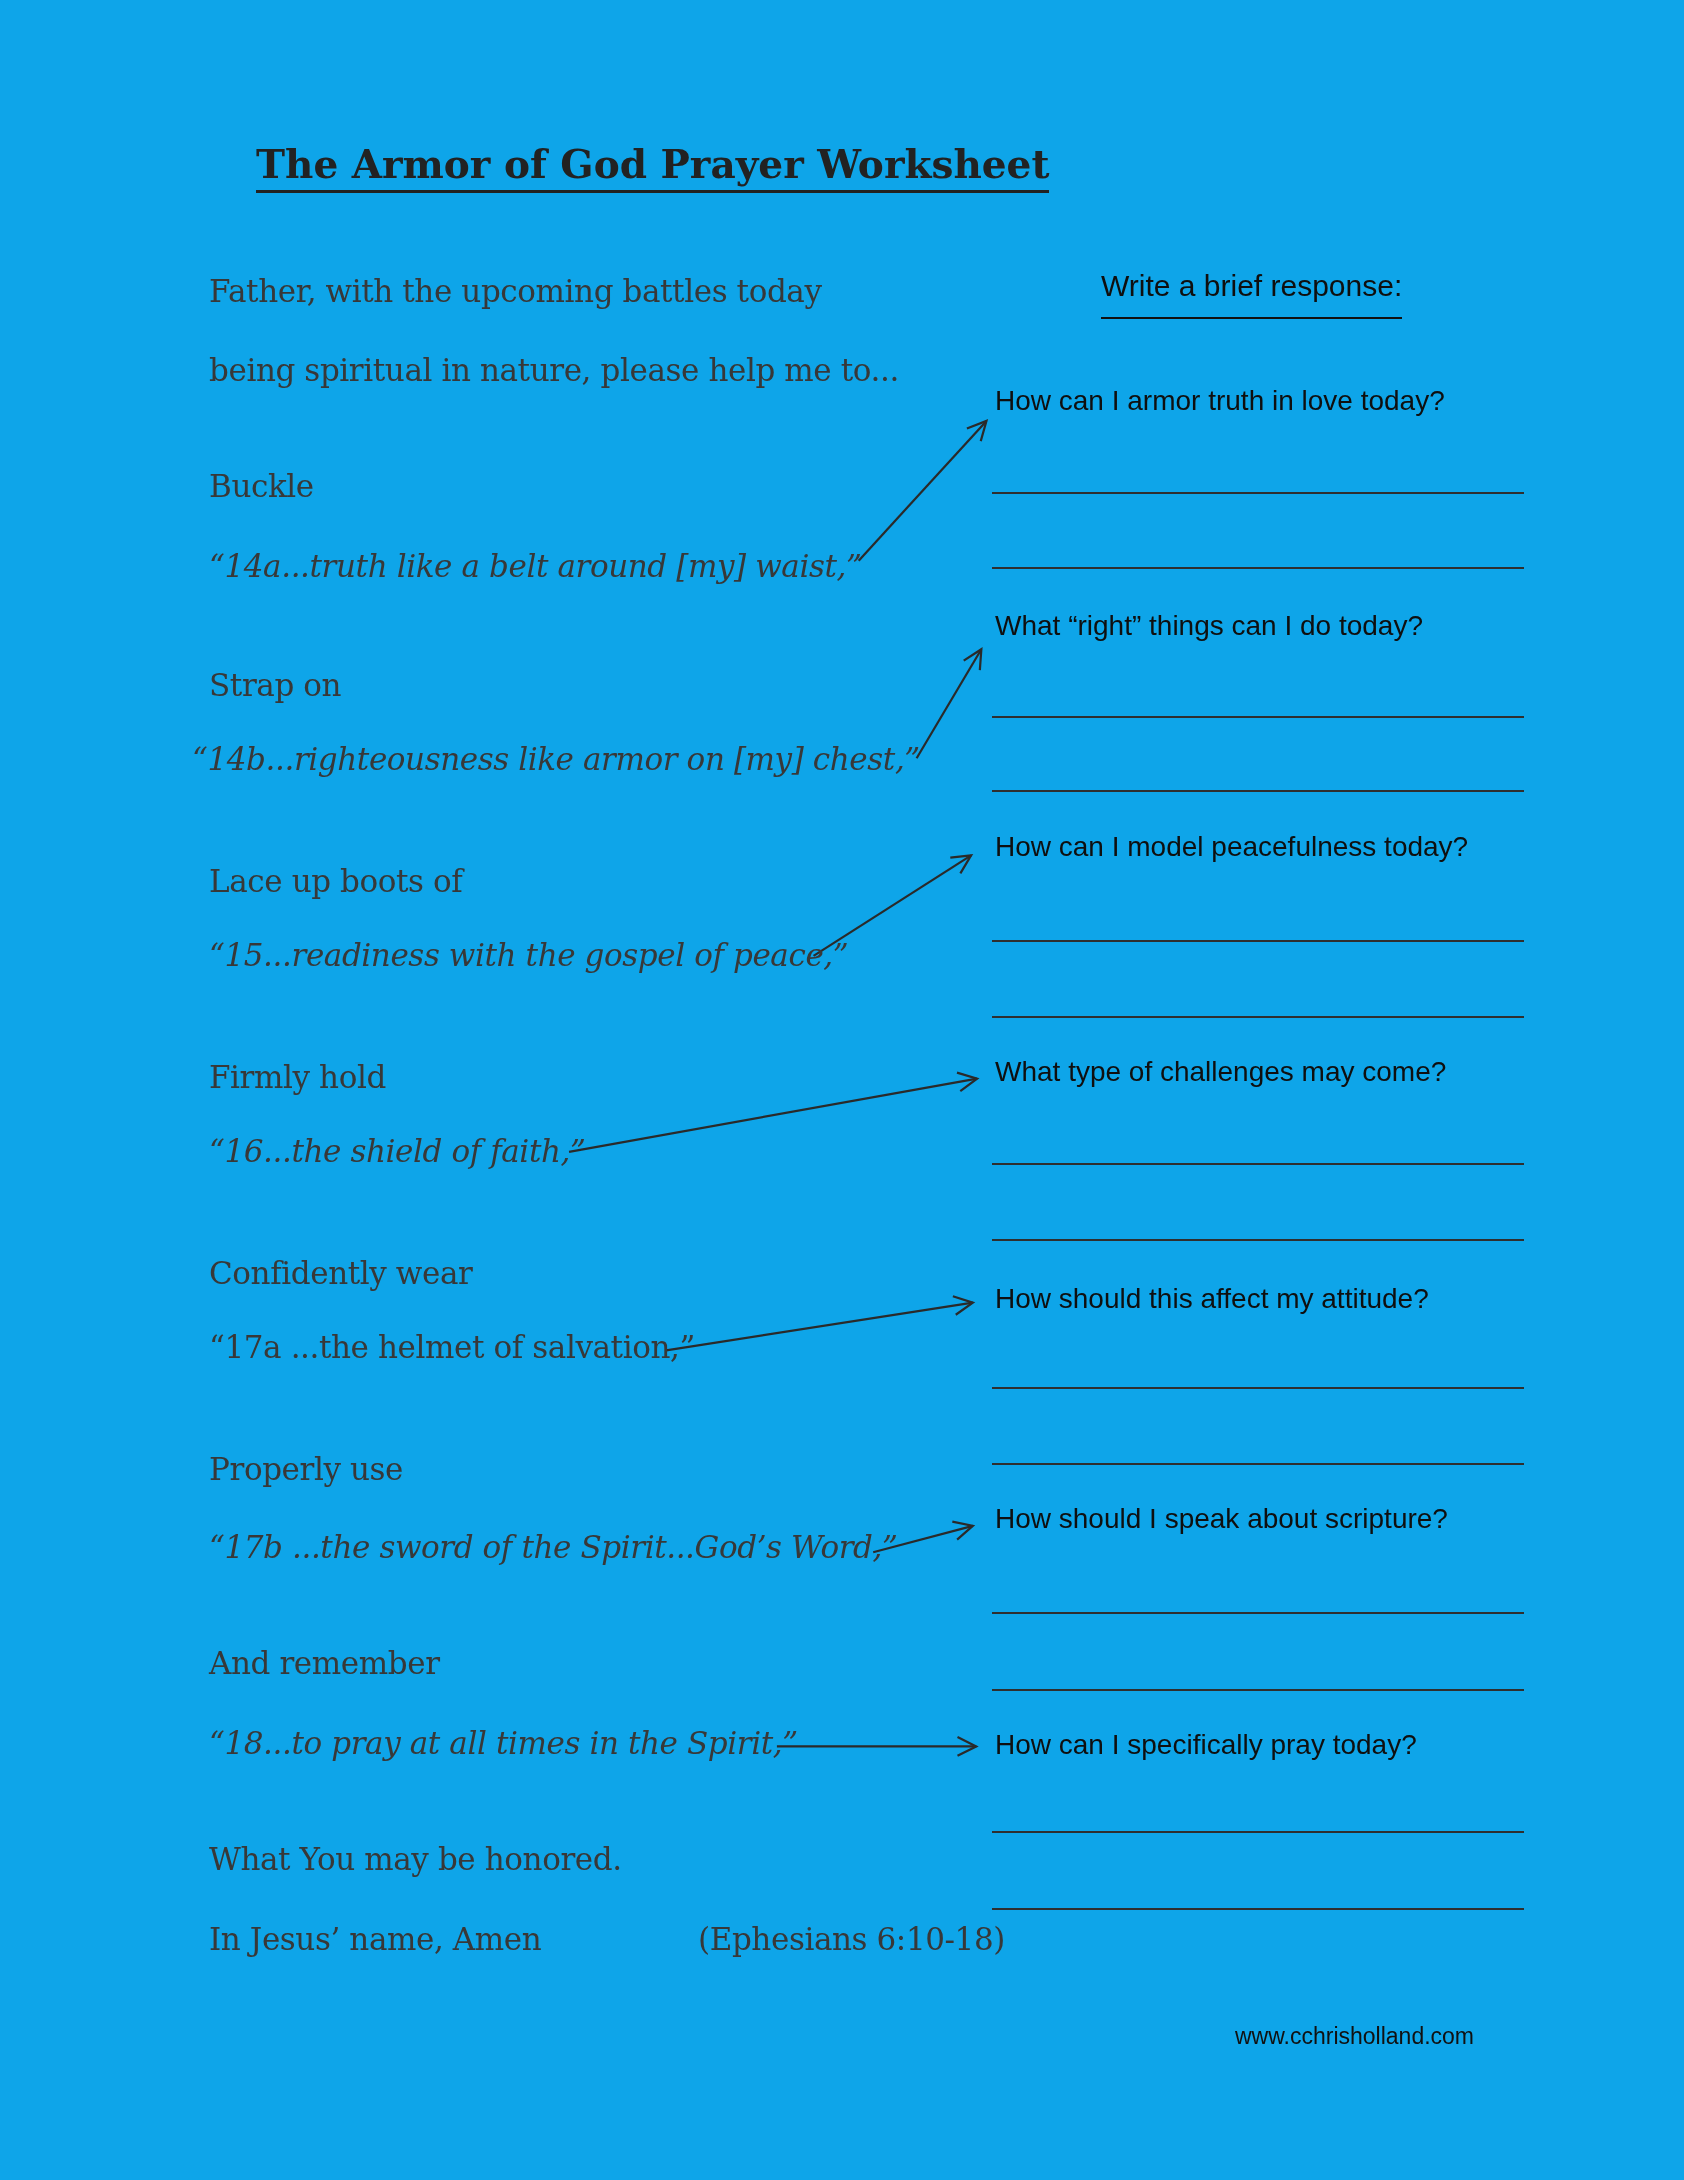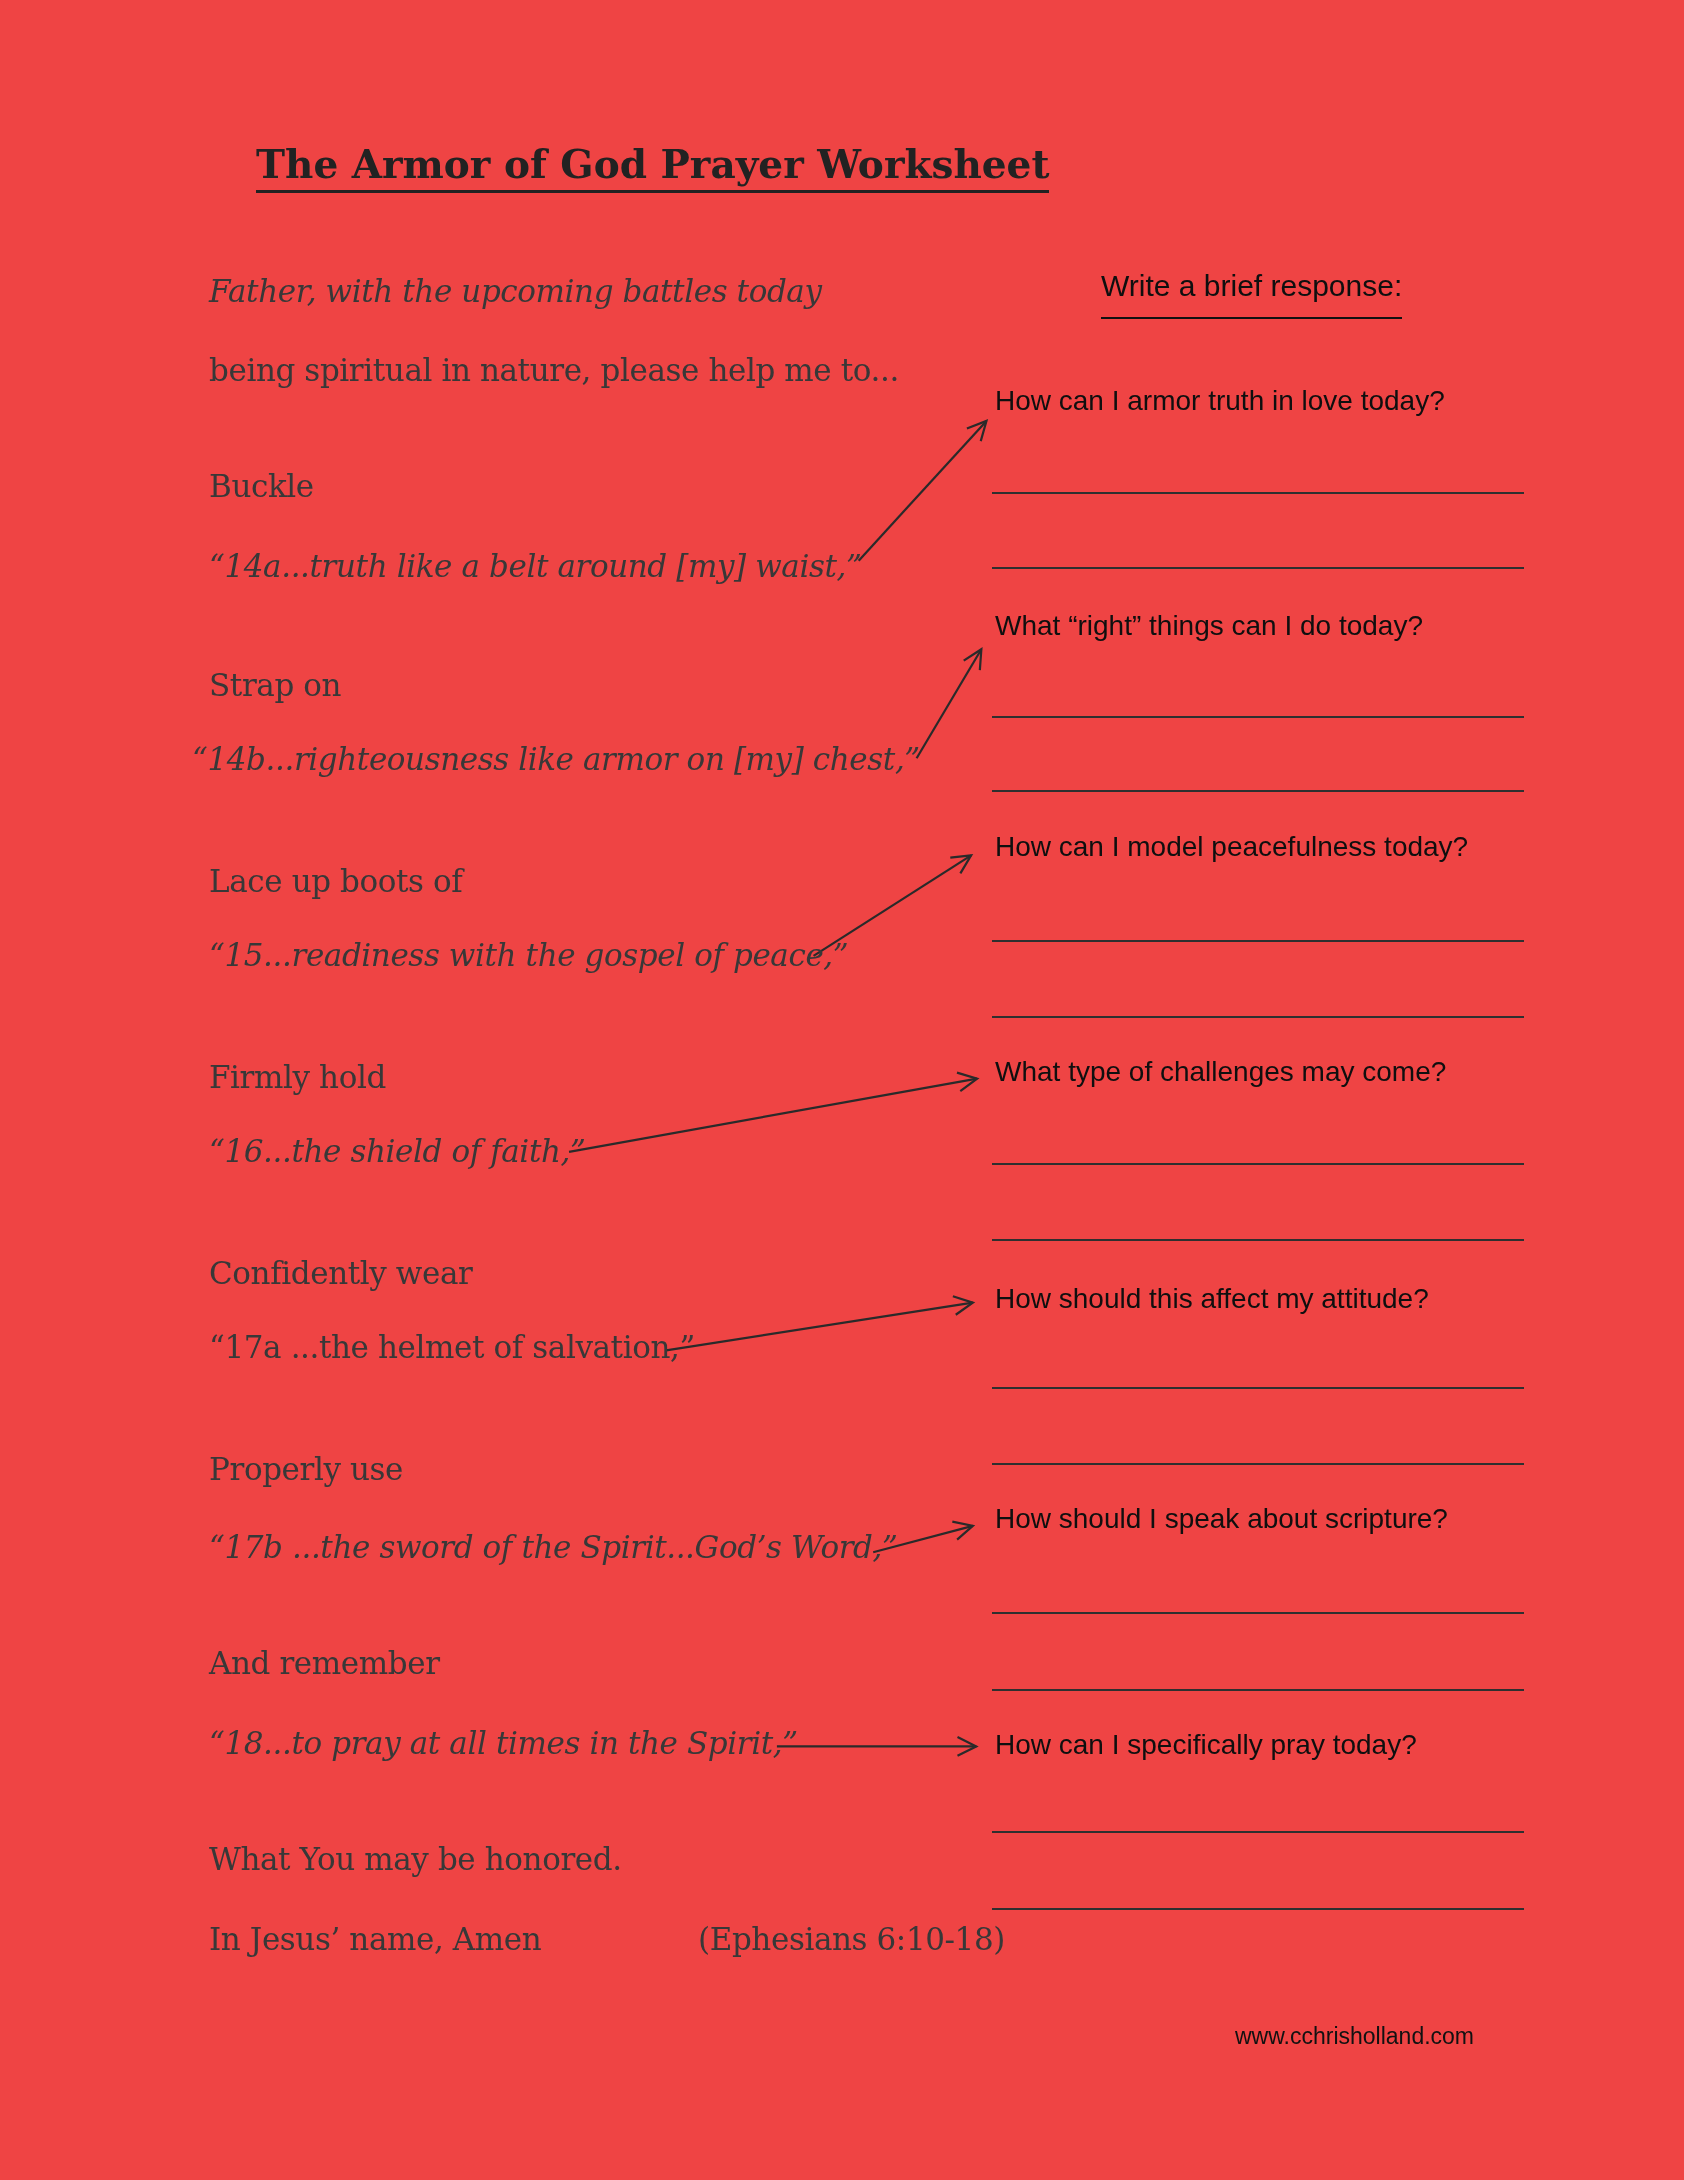--- a/index.html
+++ b/index.html
@@ -1,20 +1,20 @@
 <!DOCTYPE html>
 <html style="font-size:13.6px"><head>
 <meta charset="utf-8">
 <style>
   html, body { margin: 0; padding: 0; background: #e8e8e8; }
   .page {
     position: relative;
     width: 1685px;
     height: 2181px;
-    background: #ef4444;
+    background: #0ea5e9;
     overflow: hidden;
     font-family: "DejaVu Serif", serif;
   }
   .abs { position: absolute; white-space: nowrap; }
   .title {
     font-family: "DejaVu Serif", serif;
     font-size: 39px;
     font-weight: bold;
     color: #222222;
     border-bottom: 3.4px solid #222222;
@@ -68,21 +68,21 @@
     <line x1="1076" y1="890" x2="1152" y2="762" stroke="#2a2a2a" stroke-width="2.6" marker-end="url(#arrowhead)"></line>
     <line x1="955" y1="1122" x2="1140" y2="1004" stroke="#2a2a2a" stroke-width="2.6" marker-end="url(#arrowhead)"></line>
     <line x1="668" y1="1352" x2="1147" y2="1266" stroke="#2a2a2a" stroke-width="2.6" marker-end="url(#arrowhead)"></line>
     <line x1="782" y1="1585" x2="1142" y2="1529" stroke="#2a2a2a" stroke-width="2.6" marker-end="url(#arrowhead)"></line>
     <line x1="1025" y1="1822" x2="1142" y2="1791" stroke="#2a2a2a" stroke-width="2.6" marker-end="url(#arrowhead)"></line>
     <line x1="912" y1="2050" x2="1146" y2="2050" stroke="#2a2a2a" stroke-width="2.6" marker-end="url(#arrowhead)"></line>
   </svg>
 
   <h1 class="abs title" style="left:256px; top:141px;">The Armor of God Prayer Worksheet</h1>
 
-  <div class="abs serif" style="left:209px; top:273px;font-style:italic;">Father, with the upcoming battles today</div>
+  <div class="abs serif" style="left:209px; top:273px;">Father, with the upcoming battles today</div>
   <div class="abs serif" style="left:209px; top:352px;">being spiritual in nature, please help me to...</div>
 
   <div class="abs serif" style="left:209px; top:468px;">Buckle</div>
   <div class="abs serif quote" style="left:209px; top:548px;">“14a...truth like a belt around [my] waist,”</div>
 
   <div class="abs serif" style="left:209px; top:667px;">Strap on</div>
   <div class="abs serif quote" style="left:192px; top:741px;">“14b...righteousness like armor on [my] chest,”</div>
 
   <div class="abs serif" style="left:209px; top:863px;">Lace up boots of</div>
   <div class="abs serif quote" style="left:209px; top:937px;">“15...readiness with the gospel of peace,”</div>

